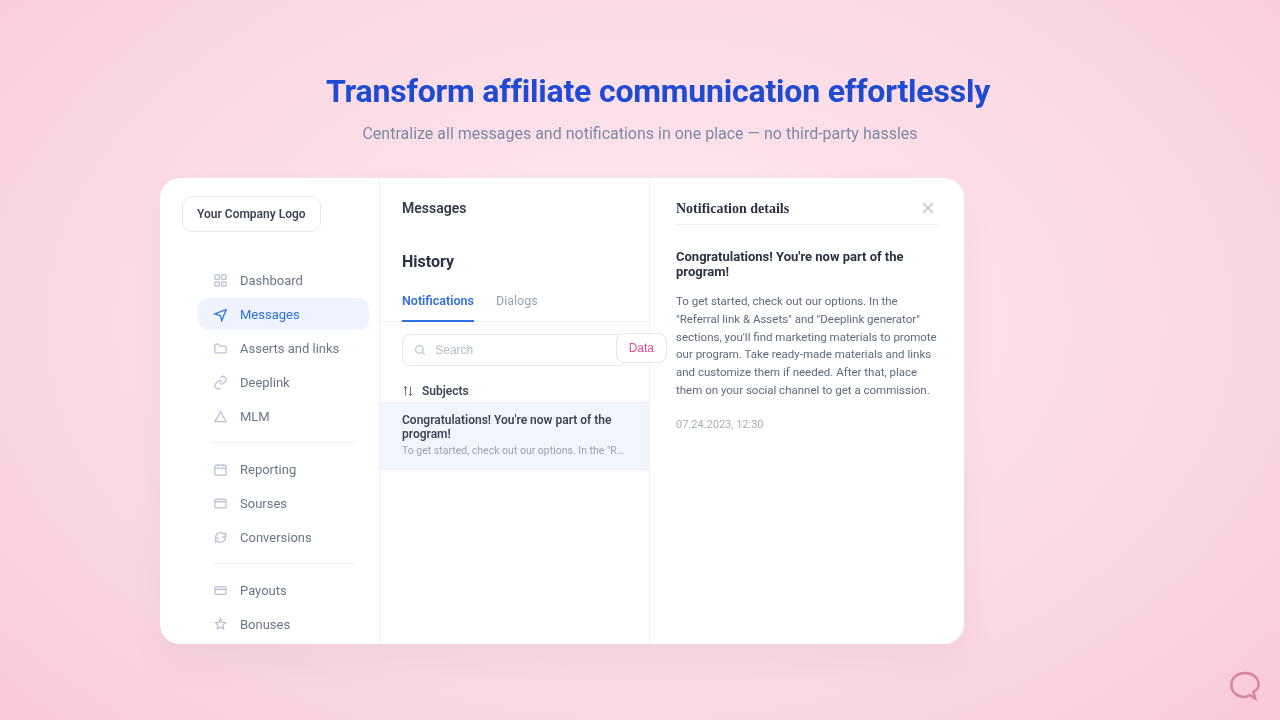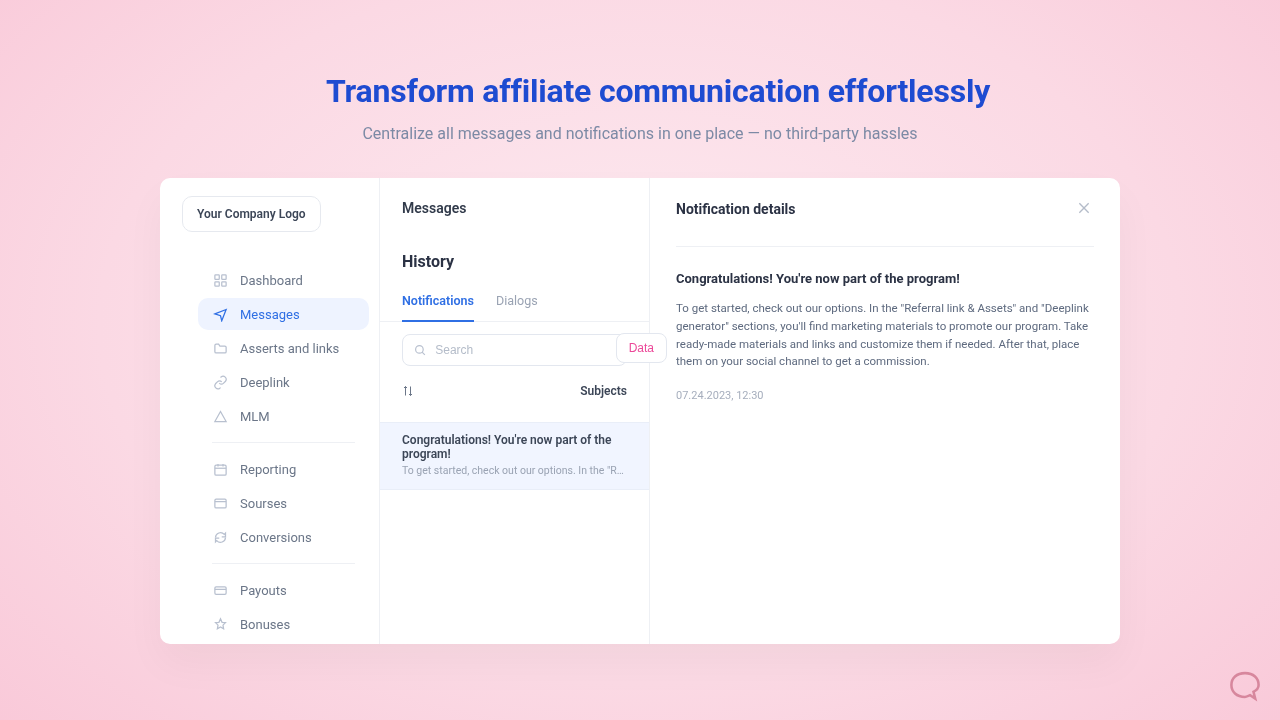--- a/index.html
+++ b/index.html
@@ -6,22 +6,22 @@
   body {
     font-family: -apple-system, BlinkMacSystemFont, "Segoe UI", Roboto, Arial, sans-serif;
     width: 1280px; height: 720px;
     background: radial-gradient(ellipse 900px 600px at 50% 45%, #fdeaf0 0%, #fbd9e4 60%, #f9c8d8 100%);
     position: relative; overflow: hidden;
   }
   .hero { text-align: center; padding-top: 72px; }
   .hero-title { font-size: 32px; font-weight: 700; color: #1e4bd1; letter-spacing: -0.2px; padding-left: 36px; }
   .hero-sub { margin-top: 14px; font-size: 16px; color: #7c8aa5; }
   .app-window {
-    position: absolute; left: 160px; top: 178px; width: 960px; height: 466px;
-    background: #fff; border-radius: 10px; display: flex;
+    position: absolute; left: 160px; top: 178px; width: 804px; height: 466px;
+    background: #fff; border-radius: 20px; display: flex;
     box-shadow: 0 20px 40px rgba(0,0,0,0.04);
     overflow: hidden;
   }
   
   .sidebar { width: 220px; border-right: 1px solid #eef0f4; display: flex; flex-direction: column; }
   .logo-pill {
     margin: 18px 0 0 22px; padding: 10px 14px; border: 1px solid #e6e9ef; border-radius: 10px;
     font-size: 12px; font-weight: 600; color: #3c4657; display: inline-block; width: fit-content;
   }
   .nav { margin-top: 30px; padding: 0 10px; margin-left: 28px; }
@@ -46,30 +46,30 @@
     flex: 1; display: flex; align-items: center; gap: 8px;
     border: 1px solid #e3e7ef; border-radius: 8px; padding: 7px 10px;
   }
   .search-box input { border: none; outline: none; font-size: 12px; color: #6b7688; width: 100%; background: transparent; }
   .search-box input::placeholder { color: #b4bcc9; }
   .data-btn {
     border: 1px solid #e3e7ef; border-radius: 8px; padding: 7px 12px;
     font-size: 12px; color: #ec4899; background: #fff; cursor: pointer;
     position: absolute; right: -18px; top: 155px;
   }
-  .col-header { display: flex; align-items: center; gap: 8px; padding: 18px 22px 24px; font-size: 12px; font-weight: 600; color: #3c4657; justify-content: space-between; }
+  .col-header { display: flex; align-items: center; gap: 8px; padding: 18px 22px 4px; font-size: 12px; font-weight: 600; color: #3c4657; }
   .list-item {
     background: #f1f5ff; padding: 10px 22px 12px; cursor: pointer;
     border-top: 1px solid #e9eef8; border-bottom: 1px solid #e9eef8;
   }
   .list-item .li-title { font-size: 12px; font-weight: 600; color: #3c4657; }
   .list-item .li-sub { font-size: 10.5px; color: #9aa3b3; margin-top: 3px; white-space: nowrap; overflow: hidden; text-overflow: ellipsis; }
   
   .detail { flex: 1; padding: 22px 26px 0; position: relative; }
-  .detail-header { display: flex; align-items: center; justify-content: space-between; border-bottom: 1px solid #eef0f4; padding-bottom: 28px; }
+  .detail-header { display: flex; align-items: center; justify-content: space-between; border-bottom: 1px solid #eef0f4; padding-bottom: 6px; font-family: Liberation Serif, serif; }
   .detail-title { font-size: 14px; font-weight: 700; color: #2b3244; }
   .close-btn { color: #b4bcc9; cursor: pointer; width: 18px; height: 18px; }
   .detail-body { padding-top: 24px; }
   .detail-subject { font-size: 13px; font-weight: 700; color: #2b3244; }
   .detail-text { font-size: 11.5px; color: #5e6a7f; line-height: 1.55; margin-top: 14px; }
   .detail-ts { font-size: 11px; color: #a6aebd; margin-top: 18px; }
   
   .footer-logo { position: absolute; right: 18px; bottom: 18px; color: #d7879d; }
   svg { display: block; }
 </style>

